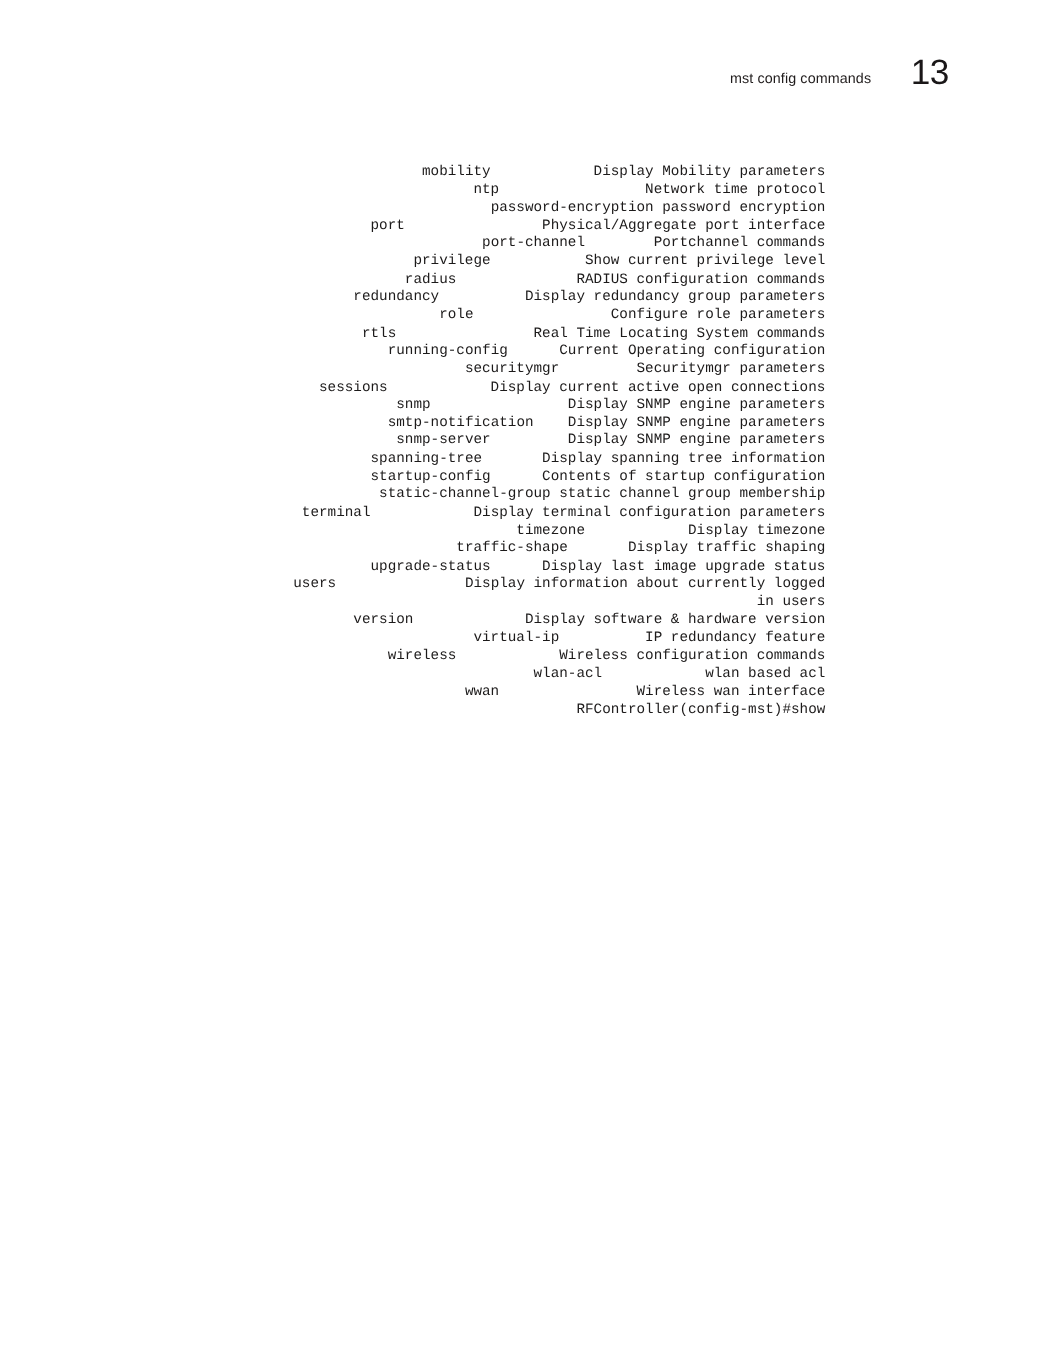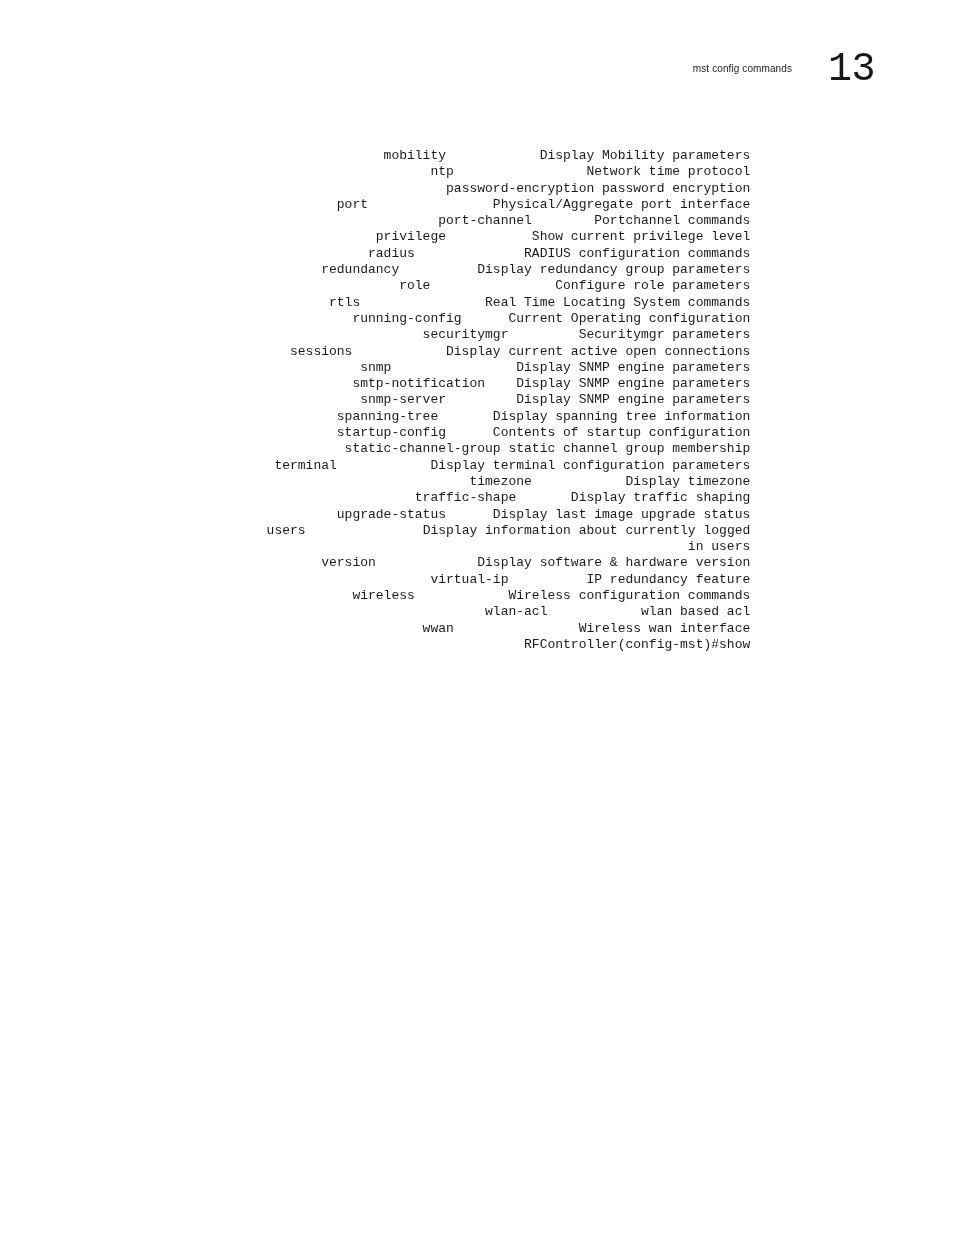--- a/index.html
+++ b/index.html
@@ -23,33 +23,33 @@
     left: 0;
     width: 954px;
     height: 50px;
   }
 
   .header-title {
     position: absolute;
     right: 162px;
     top: 8px;
     font-family: "Liberation Sans", sans-serif;
-    font-size: 10px;
+    font-size: 13px;
     color: #201c1c;
     letter-spacing: 0.1px;
     white-space: pre;
     margin-left: 36px;
   }
 
   .page-number {
     position: absolute;
     left: 828px;
     top: -8px;
-    font-family: Liberation Mono, monospace;
-    font-size: 40px;
+    font-family: Liberation Sans, sans-serif;
+    font-size: 32px;
     font-weight: 300;
     color: #1a1718;
     letter-spacing: -0.5px;
     white-space: pre;
   }
 
   
   .cli-block {
     position: absolute;
     left: 251px;

